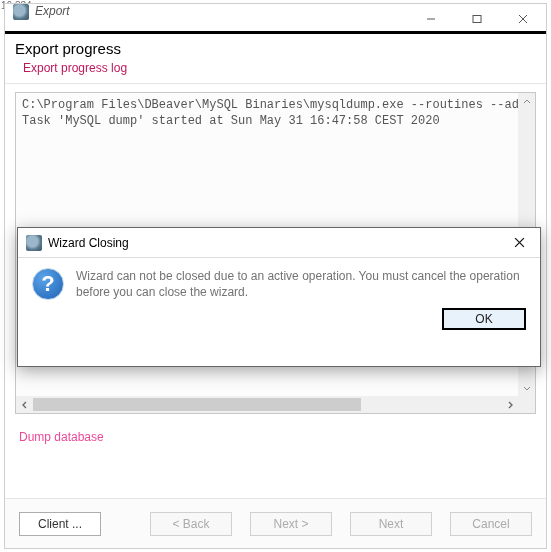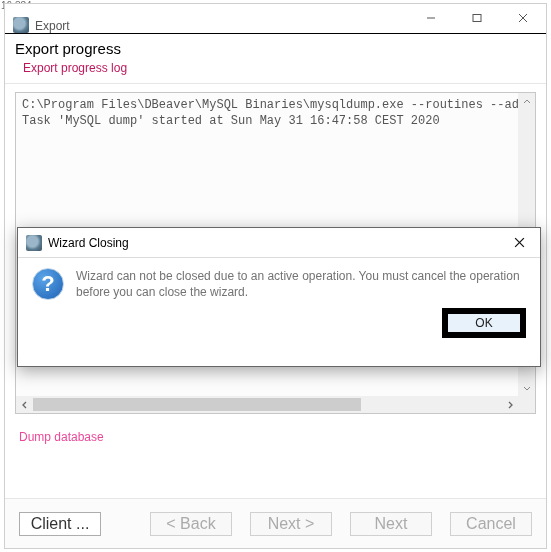--- a/index.html
+++ b/index.html
@@ -1,21 +1,21 @@
 <!DOCTYPE html>
 <html><head>
 <meta charset="utf-8">
 <style>
   * { box-sizing: border-box; margin: 0; padding: 0; }
   html, body { width: 551px; height: 552px; font-family: "Segoe UI", Tahoma, sans-serif; font-size: 12px; background: #fff; }
   .window {
     width: 543px; height: 546px; border: 1px solid #cfcfcf; position: relative; margin-left: 4px; margin-top: 3px; background: #fff;
   }
   .titlebar {
-    height: 30px; display: flex; align-items: flex-end; border-bottom: 1px solid #000000;
+    height: 30px; display: flex; align-items: flex-start; border-bottom: 3px solid #000000; font-style: italic;
   }
   .tb-icon { width: 16px; height: 16px; margin: 0 6px 0 8px; background: radial-gradient(circle at 40% 40%, #9bb6c8 0 40%, #5a7b90 60%, #3a5064 100%); border-radius: 2px; }
   .tb-title { flex: 1; color: #555; font-size: 12px; }
   .tb-btn { width: 46px; height: 30px; display: flex; align-items: center; justify-content: center; color: #555; }
   .tb-btn svg { width: 10px; height: 10px; }
 
   .header { padding: 6px 10px 4px 10px; }
   .header h1 { font-size: 15px; font-weight: 400; color: #000; }
   .subhead { padding: 0 10px 8px 18px; color: #be185d; font-size: 12px; }
 
@@ -40,42 +40,42 @@
   .hs-track { flex:1; background:#f0f0f0; position:relative; }
   .hs-thumb { position:absolute; left:0; top:2px; bottom:2px; width:70%; background:#cdcdcd; }
   .hs-corner { width:17px; height:17px; background:#f0f0f0; }
 
   .operation { padding: 16px 10px 0 14px; color:#ec4899; font-size:12px; }
 
   .footer {
     position:absolute; left:0; right:0; bottom:0; height:50px; border-top:1px solid #e6e6e6; background:#fbfbfb; display:flex; align-items:center; padding:0 14px; gap:18px;
   }
   .btn {
-    height:24px; min-width:82px; border:1px solid #adadad; background:#fff; font-size:16px; color:#333; display:flex; align-items:center; justify-content:center;
+    height:24px; min-width:82px; border:1px solid #adadad; background:#fff; font-size:12px; color:#333; display:flex; align-items:center; justify-content:center;
   }
   .btn.disabled { color:#ababab; border-color:#d0d0d0; background:#f8f8f8; }
   .spacer { flex:1; }
 
   
   .modal {
     position:absolute; left:12px; top:183px; width:524px; height:140px; background:#fff; border:1px solid #666; box-shadow:0 4px 16px rgba(0,0,0,.35);margin-top:40px;
   }
   .modal-titlebar { height:30px; border-bottom:1px solid #dcdcdc; display:flex; align-items:center; }
   .m-icon { width:16px; height:16px; margin:0 6px 0 8px; background: radial-gradient(circle at 40% 40%, #9bb6c8 0 40%, #5a7b90 60%, #3a5064 100%); border-radius:2px; }
   .m-title { flex:1; font-size:12px; color:#000; }
   .m-close { width:42px; height:30px; display:flex; align-items:center; justify-content:center; }
   .m-close svg { width:11px; height:11px; }
   .modal-body { display:flex; padding:10px 14px 2px 14px; gap:12px; }
   .qicon {
     width:32px; height:32px; border-radius:50%; background: radial-gradient(circle at 35% 30%, #5aa4e8, #1e62b5); display:flex; align-items:center; justify-content:center; color:#fff; font-weight:700; font-size:22px; border:1px solid #c0d4e8; flex:none;
   }
   .m-text { font-size:12px; color:#737373; line-height:1.35; }
   .modal-footer { display:flex; justify-content:flex-end; padding:6px 14px 0 14px; }
   .okbtn {
-    width:84px; height:30px; border:6px solid #000000; background:#e8f2fb; font-size:12px; display:flex; align-items:center; justify-content:center; color:#222;
+    width:84px; height:22px; border:2px solid #000000; background:#e8f2fb; font-size:12px; display:flex; align-items:center; justify-content:center; color:#222;
   }
 
   
   .bg-tab { position:absolute; top:-1px; left:-2px; font-size:10px; color:#666; padding:1px 3px; }
 </style>
 </head>
 <body>
 
 <div class="bg-tab">16 384</div>
 

